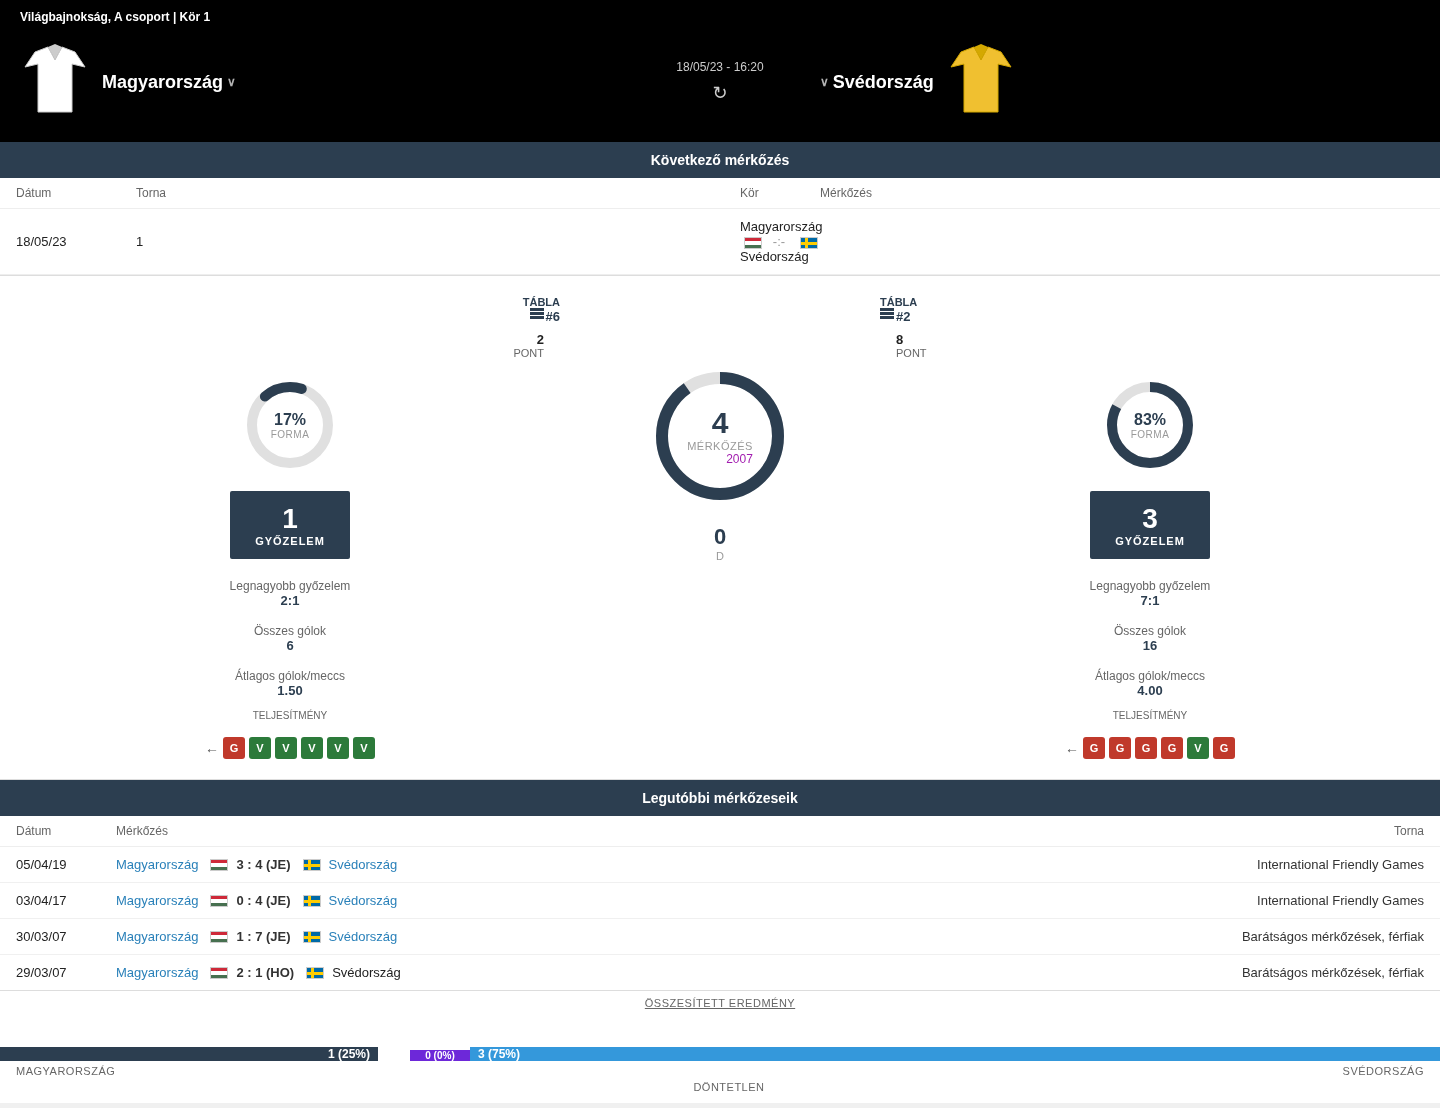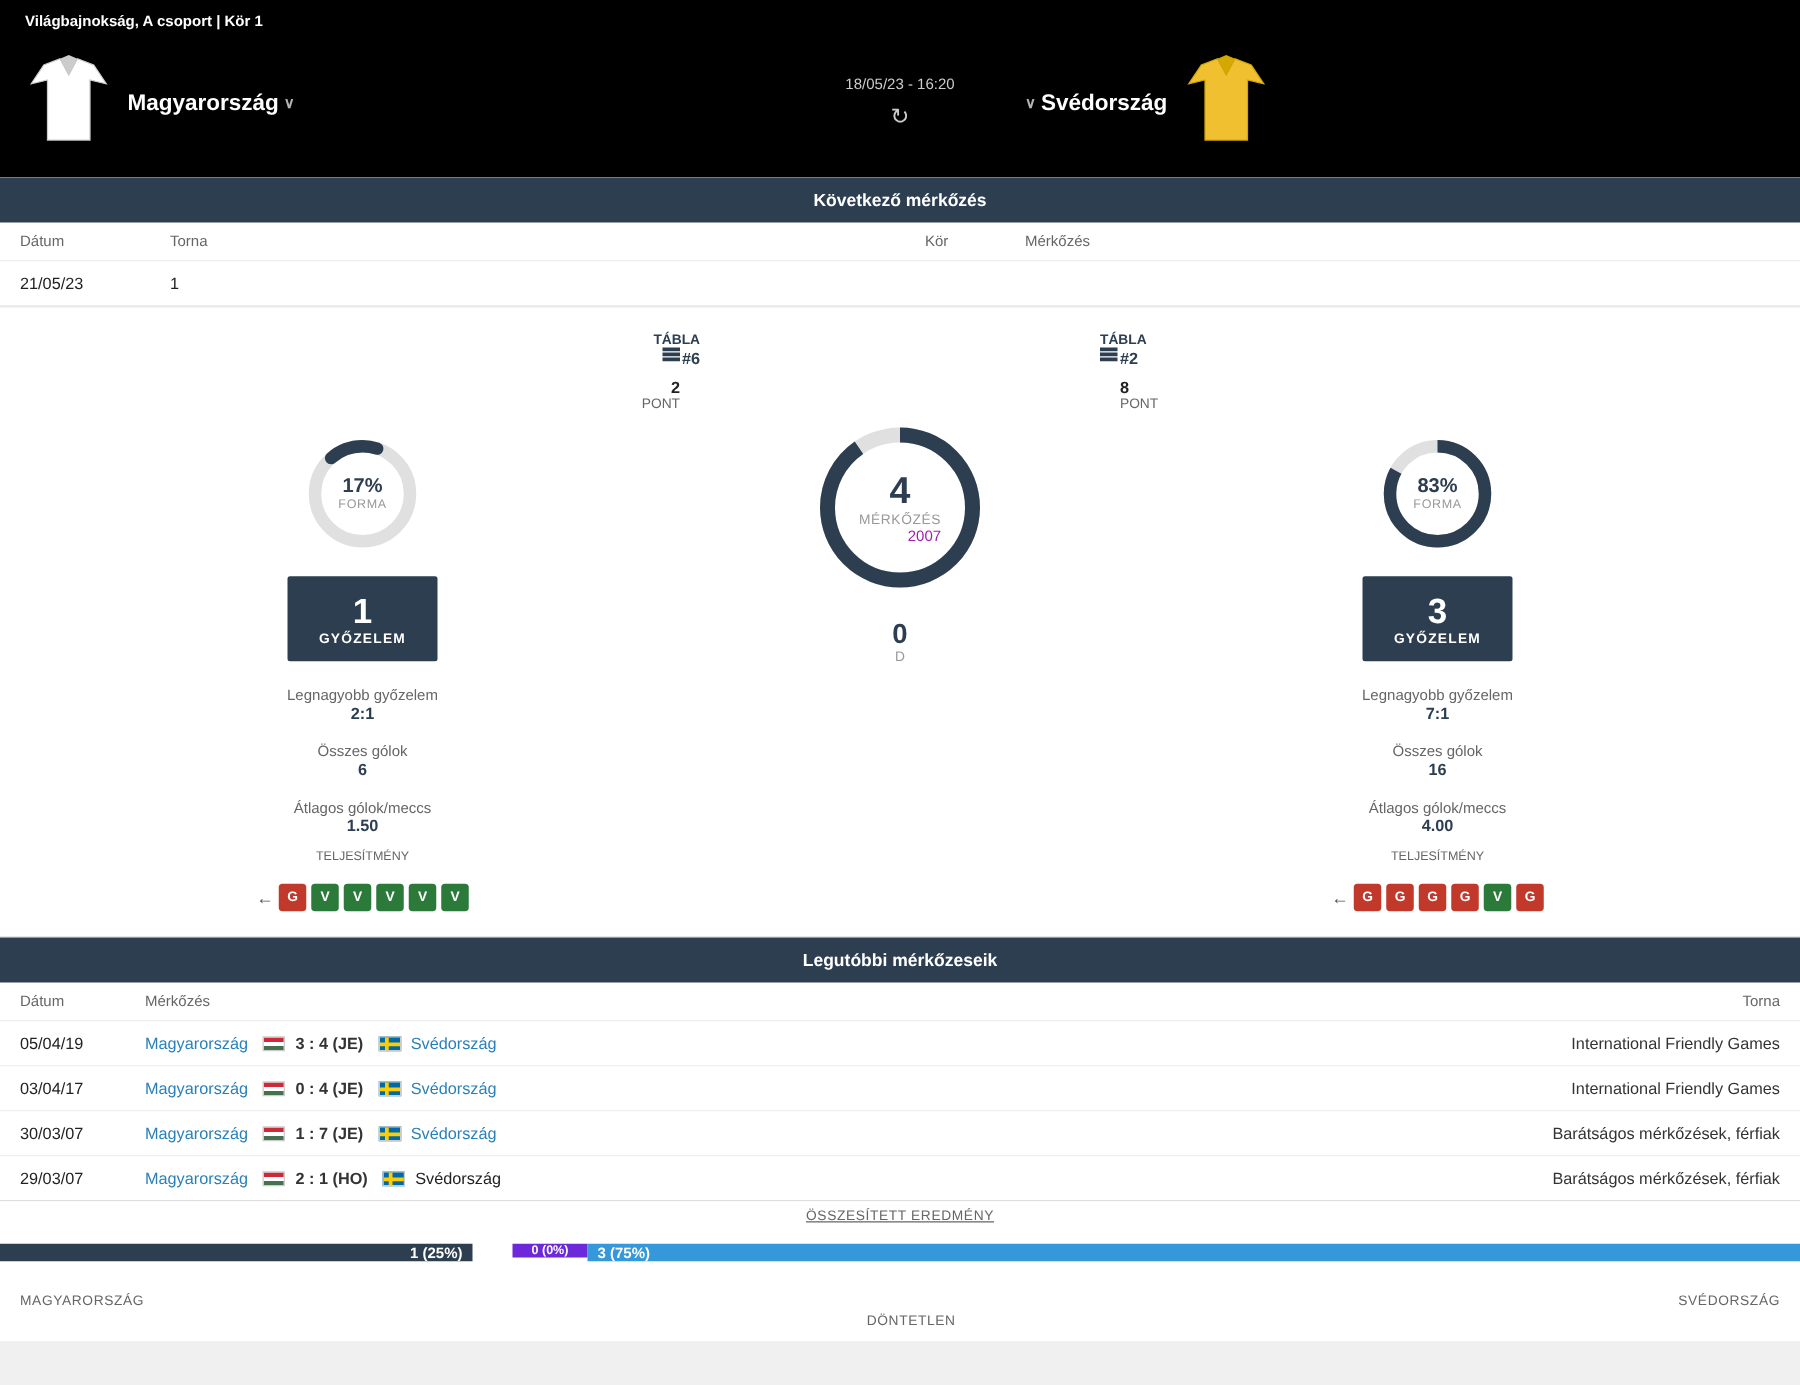--- a/index.html
+++ b/index.html
@@ -250,21 +250,21 @@
     .summary-label-row {
       text-align: center;
       font-size: 11px;
       color: #666;
       padding: 6px 0 16px 0;
       letter-spacing: 0.5px;
       text-decoration: underline;
     }
     .summary-bars {
       display: flex;
-      align-items: flex-start;
+      align-items: flex-end;
       height: 36px;
     }
     .bar-hu {
       background: #2c3e50;
       display: flex;
       align-items: center;
       justify-content: flex-end;
       padding-right: 8px;
       color: white;
       font-size: 12px;
@@ -338,22 +338,31 @@
 
 <div class="next-match-section">
   <div class="section-header">Következő mérkőzés</div>
   <div class="table-header-row">
     <span>Dátum</span>
     <span>Torna</span>
     <span>Kör</span>
     <span>Mérkőzés</span>
   </div>
   <div class="table-data-row">
-    <span>21/05/23</span>
+    <span>18/05/23</span>
     <span>1</span>
+    <span>
+      <span>Magyarország</span>
+      <span class="flag-inline flag-hu"></span>
+      &nbsp;
+      <span class="score-dash">-:-</span>
+      &nbsp;
+      <span class="flag-inline flag-se"></span>
+      <span>Svédország</span>
+    </span>
   </div>
 </div>
 
 <div class="stats-section">
 
   <div class="team-stats-left">
 
     <div style="width:100%;display:flex;justify-content:flex-end;gap:16px;align-items:flex-start;">
       <div style="text-align:right;">
         <div style="font-size:11px;font-weight:bold;color:#2c3e50;">TÁBLA</div>

